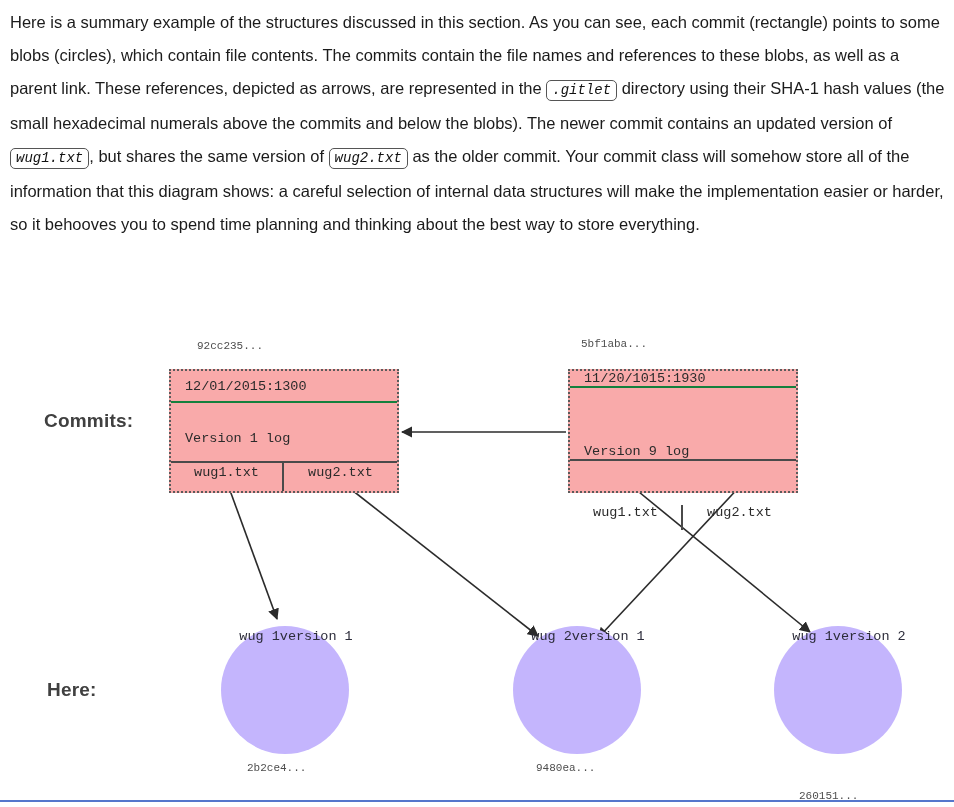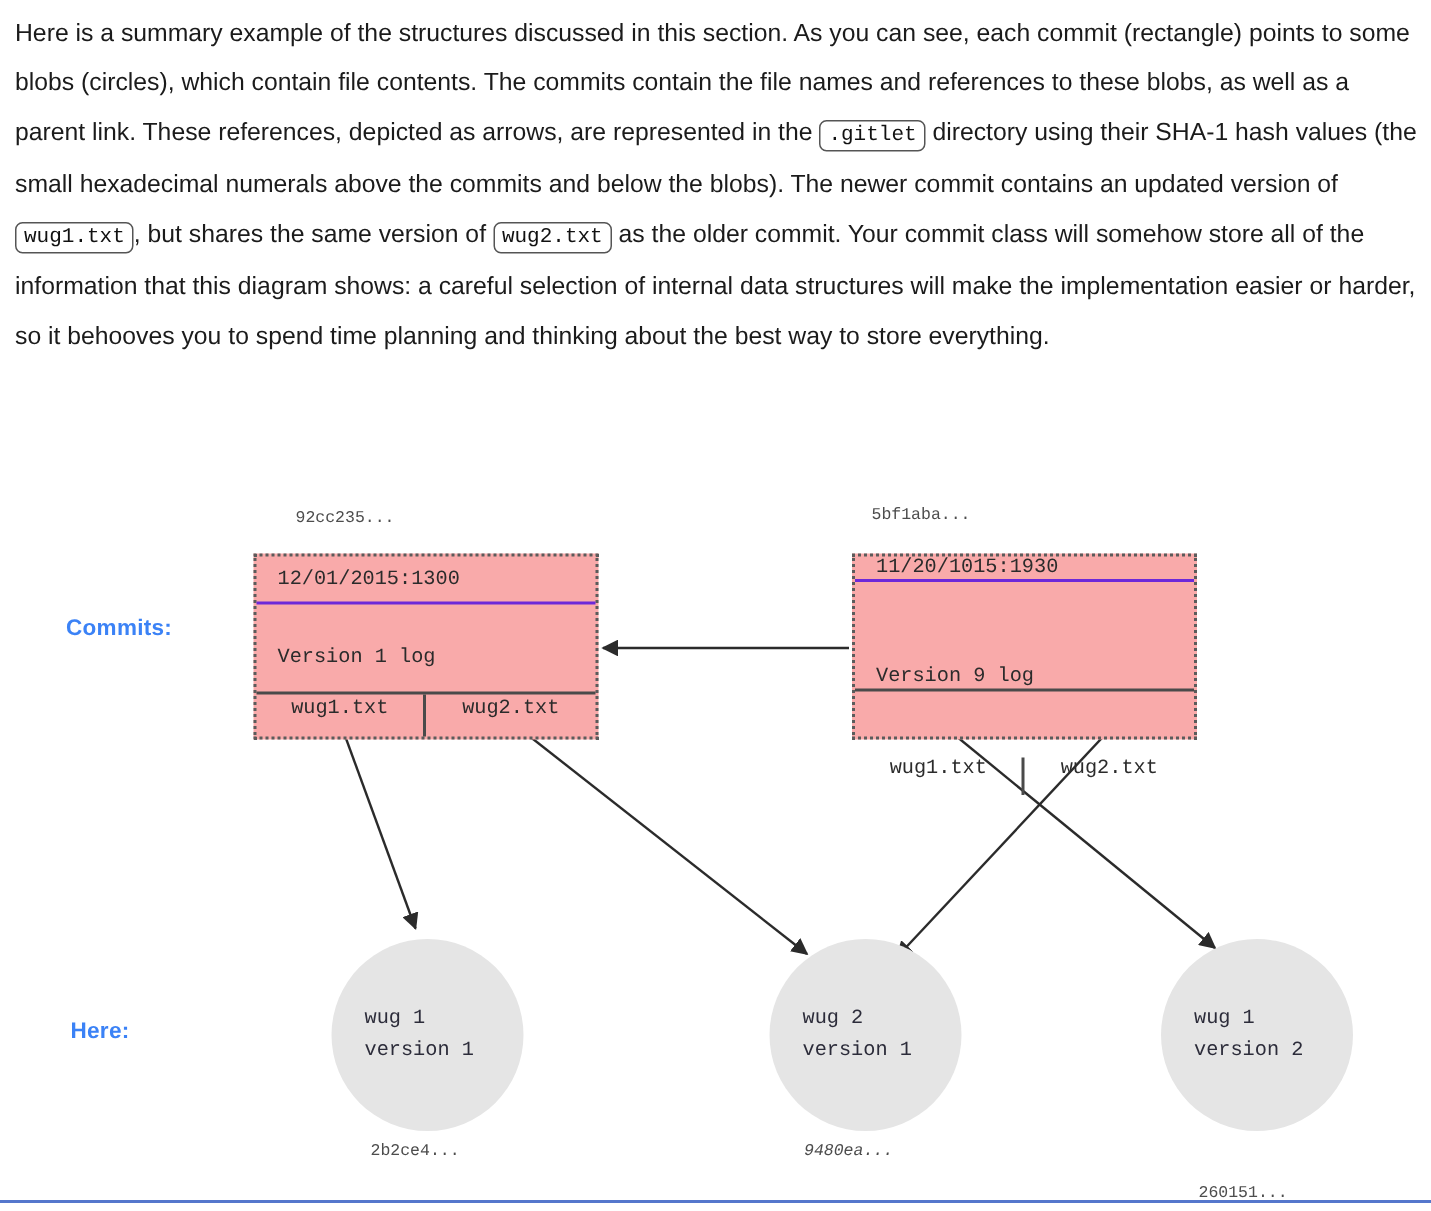--- a/index.html
+++ b/index.html
@@ -30,20 +30,21 @@
   #prose .para { margin: 0; }
   code.chip {
     font-family: "Liberation Mono", "DejaVu Sans Mono", monospace;
     font-size: 14px;
     border: 1px solid #555555;
     border-radius: 5px;
     padding: 1px 5px 2px 5px;
     background: #ffffff;
     color: #111111;
     white-space: nowrap;
+    font-style: italic;
   }
 
   
   #diagram {
     position: absolute;
     left: 0;
     top: 322px;
     width: 954px;
     height: 470px;
   }
@@ -51,22 +52,22 @@
     position: absolute;
     left: 0; top: 0;
     width: 954px; height: 470px;
     pointer-events: none;
   }
 
   .rowlabel {
     position: absolute;
     font-family: "Liberation Sans", sans-serif;
     font-weight: bold;
-    font-size: 15px;
-    color: #3b82f6;
+    font-size: 19px;
+    color: #404040;
     letter-spacing: 0.2px;
   }
   #label-commits { left: 44px; top: 88px; }
   #label-blobs   { left: 47px; top: 357px; }
 
   
   .commit {
     position: absolute;
     width: 230px;
     height: 124px;
@@ -80,21 +81,21 @@
     font-family: "Liberation Mono", "DejaVu Sans Mono", monospace;
     font-size: 13.5px;
     color: #2b2b2b;
     display: flex;
     align-items: center;
     padding-left: 14px;
     box-sizing: border-box;
   }
   .commit .row-date {
     height: 32px;
-    border-bottom: 2px solid #6d28d9;
+    border-bottom: 2px solid #15803d;
   }
   .commit .row-log {
     height: 48px;
     border-bottom: 2px solid #4a4a4a;
     margin-top: 12px;
   }
   .commit .row-files {
     flex: 1 1 auto;
     display: flex;
     padding-left: 0;
@@ -120,32 +121,32 @@
   .hashlabel {
     position: absolute;
     font-family: "Liberation Mono", "DejaVu Sans Mono", monospace;
     font-size: 11px;
     color: #4d4d4d;
     white-space: nowrap;
   }
   #hash-commit-old { left: 197px; top: 18px; }
   #hash-commit-new { left: 581px; top: 16px; }
   #hash-blob-1 { left: 247px; top: 440px; }
-  #hash-blob-2 { left: 536px; top: 440px; font-style: italic; }
+  #hash-blob-2 { left: 536px; top: 440px; }
   #hash-blob-3 { left: 799px; top: 428px; margin-top: 40px; }
 
   
   .blob {
     position: absolute;
     width: 128px;
     height: 128px;
     border-radius: 50%;
-    background: #e5e5e5;
-    display: flex;
-    flex-direction: column;
+    background: #c4b5fd;
+    display: flex;
+    flex-direction: row;
     align-items: flex-start;
     justify-content: center;
     box-sizing: border-box;
     padding-left: 22px;
   }
   .blob .bline {
     font-family: "Liberation Mono", "DejaVu Sans Mono", monospace;
     font-size: 13.5px;
     color: #2c2c3a;
     line-height: 21px;

